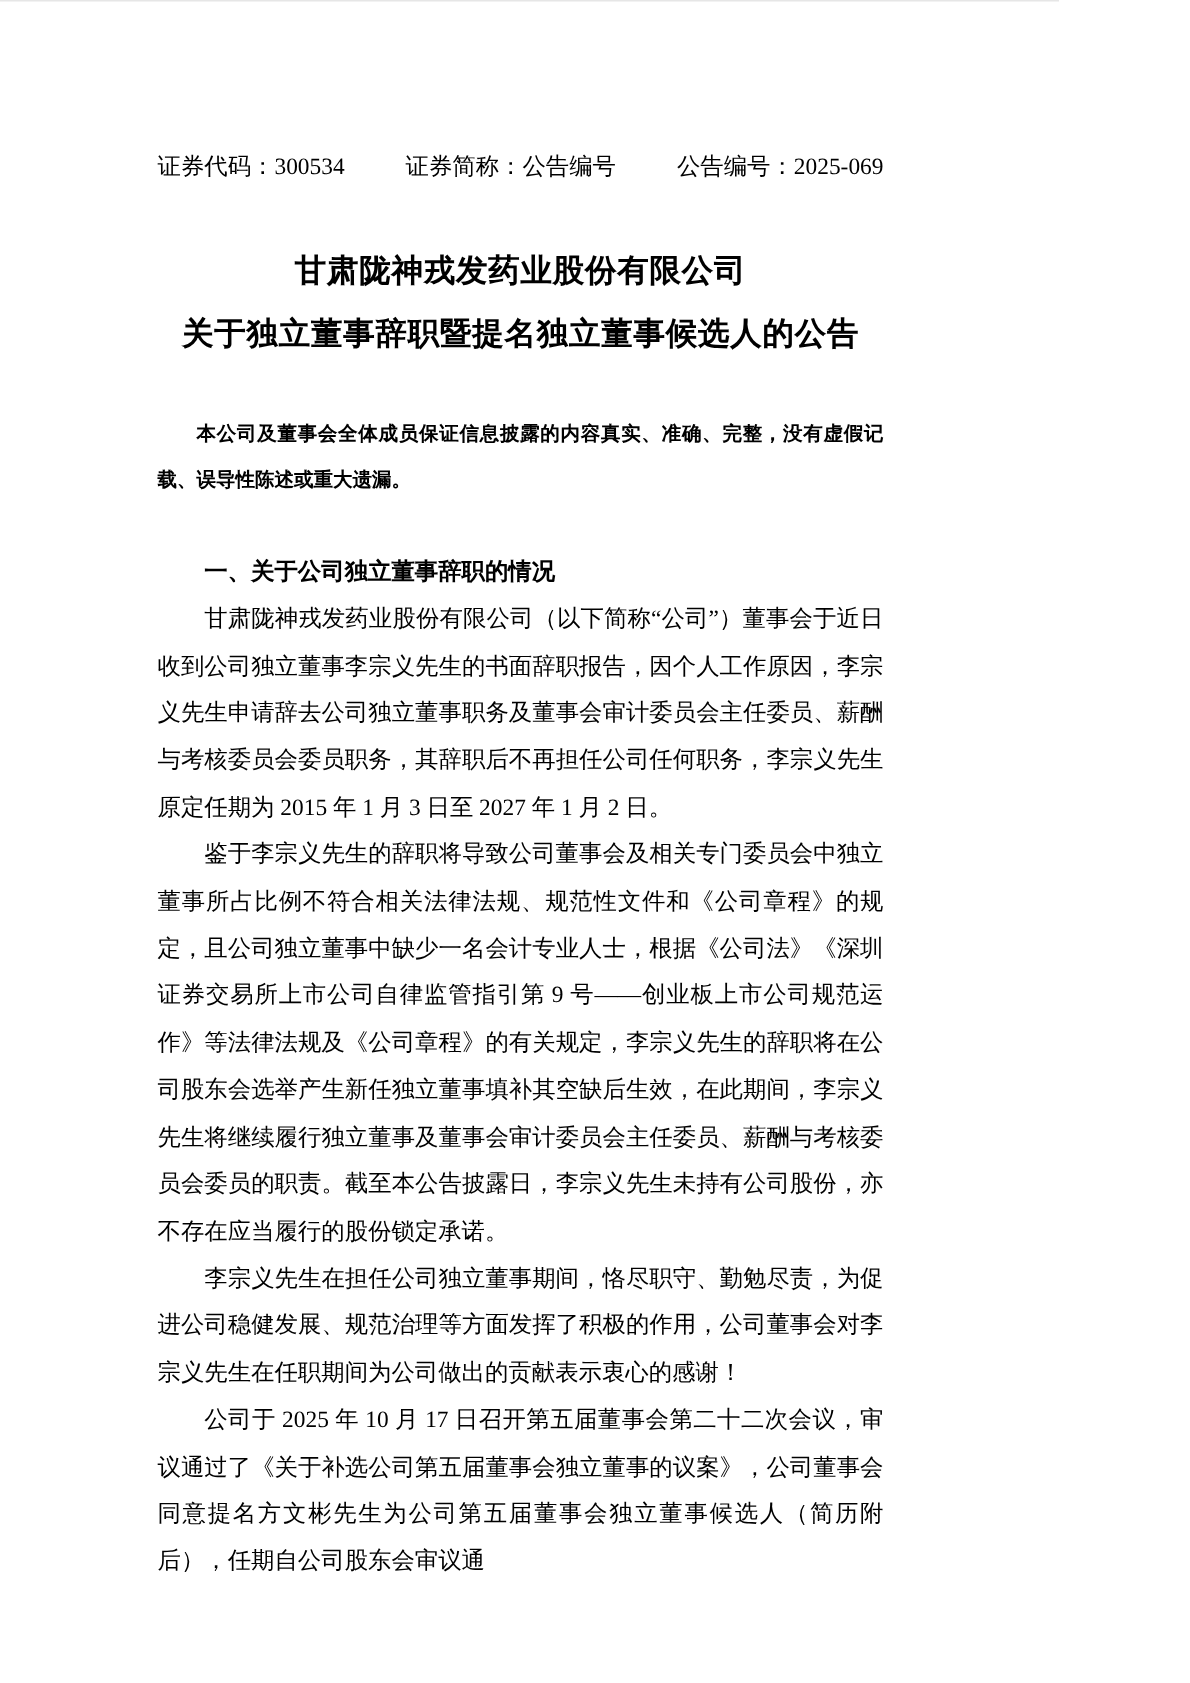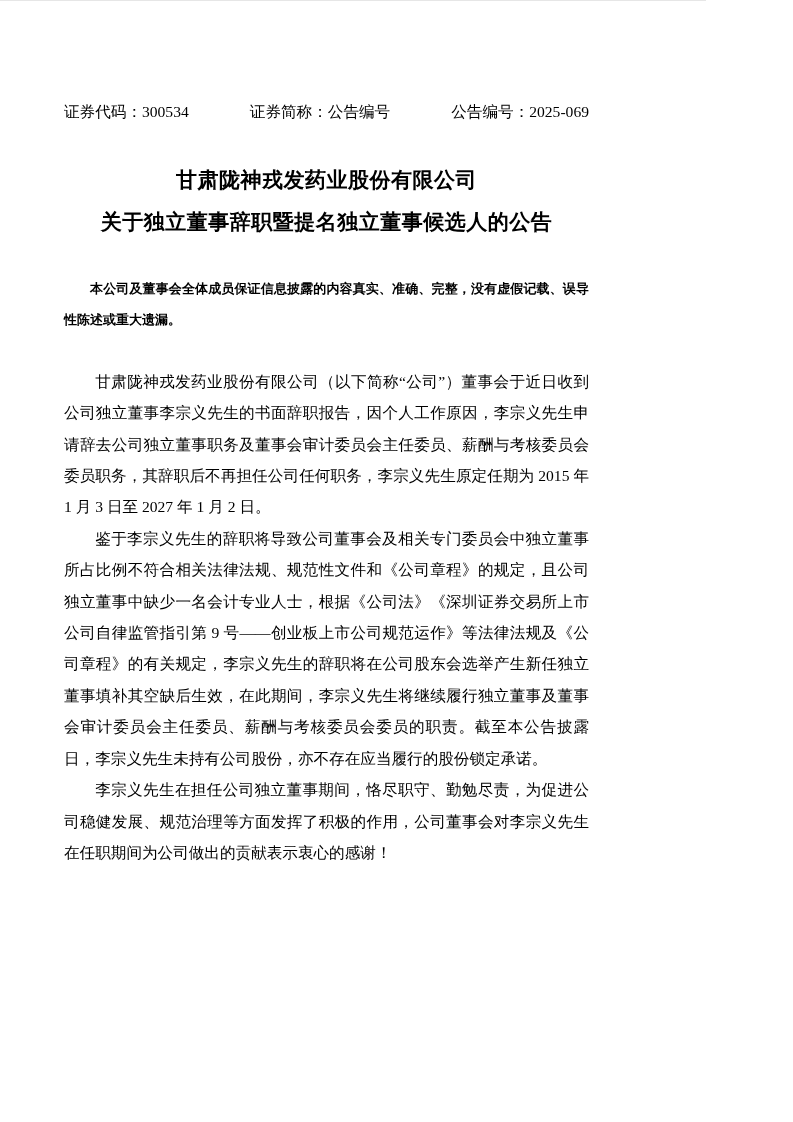--- a/index.html
+++ b/index.html
@@ -4,21 +4,21 @@
 <style>
   * { margin: 0; padding: 0; box-sizing: border-box; }
   html, body { background: #ffffff; }
   .page {
     position: relative;
     width: 706px;
     height: 1122px;
     background: #ffffff;
     color: #000000;
     font-family: "Liberation Serif", "DejaVu Serif", serif;
-    padding: 101px 117px 0 64px;
+    padding: 101px 117px 0 105px;
     overflow: hidden;
     border-top: 1px solid #e6e6e6;
   }
   .doc-header {
     display: flex;
     justify-content: space-between;
     align-items: baseline;
     font-size: 15.6px;
     line-height: 20px;
     white-space: nowrap;
@@ -68,22 +68,24 @@
     <span>公告编号：2025-069</span>
   </div>
 
   <div class="titles">
     <div class="title">甘肃陇神戎发药业股份有限公司</div>
     <div class="title">关于独立董事辞职暨提名独立董事候选人的公告</div>
   </div>
 
   <p class="declaration">本公司及董事会全体成员保证信息披露的内容真实、准确、完整，没有虚假记载、误导性陈述或重大遗漏。</p>
 
+  <h2 class="section-heading">一、关于公司独立董事辞职的情况</h2>
 
   <p class="body-para">甘肃陇神戎发药业股份有限公司（以下简称“公司”）董事会于近日收到公司独立董事李宗义先生的书面辞职报告，因个人工作原因，李宗义先生申请辞去公司独立董事职务及董事会审计委员会主任委员、薪酬与考核委员会委员职务，其辞职后不再担任公司任何职务，李宗义先生原定任期为 2015 年 1 月 3 日至 2027 年 1 月 2 日。</p>
 
   <p class="body-para">鉴于李宗义先生的辞职将导致公司董事会及相关专门委员会中独立董事所占比例不符合相关法律法规、规范性文件和《公司章程》的规定，且公司独立董事中缺少一名会计专业人士，根据《公司法》《深圳证券交易所上市公司自律监管指引第 9 号——创业板上市公司规范运作》等法律法规及《公司章程》的有关规定，李宗义先生的辞职将在公司股东会选举产生新任独立董事填补其空缺后生效，在此期间，李宗义先生将继续履行独立董事及董事会审计委员会主任委员、薪酬与考核委员会委员的职责。截至本公告披露日，李宗义先生未持有公司股份，亦不存在应当履行的股份锁定承诺。</p>
 
   <p class="body-para">李宗义先生在担任公司独立董事期间，恪尽职守、勤勉尽责，为促进公司稳健发展、规范治理等方面发挥了积极的作用，公司董事会对李宗义先生在任职期间为公司做出的贡献表示衷心的感谢！</p>
 
 
+  <p class="body-para">公司于 2025 年 10 月 17 日召开第五届董事会第二十二次会议，审议通过了《关于补选公司第五届董事会独立董事的议案》，公司董事会同意提名方文彬先生为公司第五届董事会独立董事候选人（简历附后），任期自公司股东会审议通</p>
 
 </div>
 
 </body></html>

